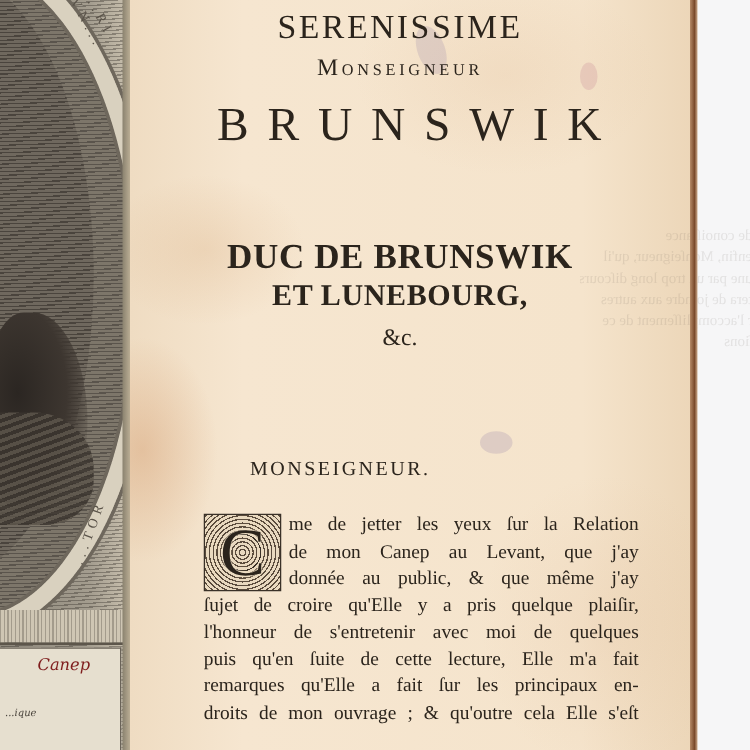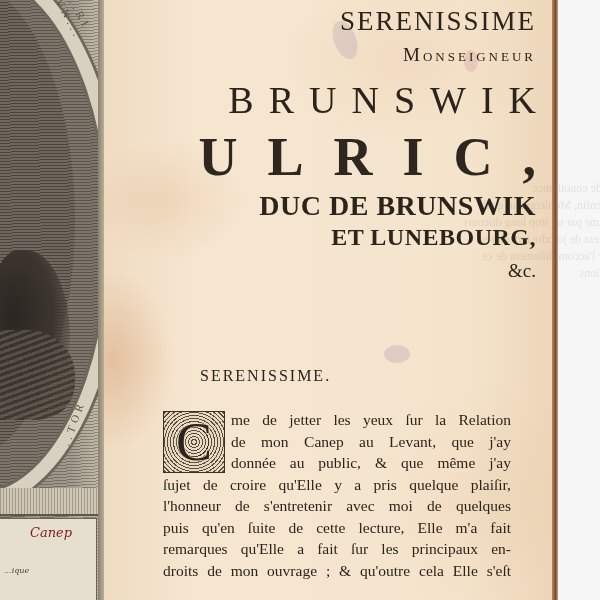--- a/index.html
+++ b/index.html
@@ -26,21 +26,21 @@
   
   .page{position:absolute;left:104px;top:0;width:452px;height:600px;
     background:
       radial-gradient(ellipse 60px 90px at 10px 360px,rgba(205,140,90,.35),rgba(0,0,0,0)),
       radial-gradient(ellipse 80px 60px at 60px 200px,rgba(210,160,110,.22),rgba(0,0,0,0)),
       radial-gradient(ellipse 120px 80px at 300px 60px,rgba(220,180,140,.18),rgba(0,0,0,0)),
       radial-gradient(ellipse 100px 120px at 380px 500px,rgba(215,170,130,.15),rgba(0,0,0,0)),
       linear-gradient(90deg,#efdcc2 0%,#f6e6d0 20%,#f5e4cc 80%,#ecd6b8 100%);}
   .page-edge{position:absolute;left:552px;top:0;width:6px;height:600px;background:linear-gradient(90deg,#b58a68,#7a4a2c 60%,#caa88a);}
   .bleed{position:absolute;left:360px;top:180px;width:170px;height:180px;font-size:12px;line-height:17px;color:rgba(90,80,70,.12);transform:scaleX(-1);white-space:pre;overflow:hidden;}
-  .center{position:absolute;left:104px;width:432px;text-align:right;color:#2b241c;}
+  .center{position:absolute;left:104px;width:432px;text-align:center;color:#2b241c;}
   .t1{top:6px;font-size:27px;letter-spacing:2px;}
   .t2{top:44px;font-size:19px;letter-spacing:3px;font-variant:small-caps;}
   .t3{top:78px;font-size:38px;letter-spacing:15px;padding-left:15px;}
   .t4{top:126px;font-size:54px;letter-spacing:30px;padding-left:30px;font-weight:bold;color:#2e2720;}
   .t5{top:190px;font-size:28px;letter-spacing:.5px;font-weight:bold;}
   .t6{top:224px;font-size:24px;letter-spacing:.5px;font-weight:bold;}
   .t7{top:260px;font-size:19px;}
   .salutation{position:absolute;left:200px;top:367px;font-size:16px;letter-spacing:2px;color:#2b241c;}
   .body-text{position:absolute;left:163px;top:409px;width:348px;font-size:15.5px;line-height:21.5px;color:#2b241c;text-align:justify;}
   .dropcap{float:left;width:60px;height:60px;margin:2px 6px 0 0;border:1px solid #3a3128;background:
@@ -88,26 +88,25 @@
 importune par un trop long diſcours
 conſentera de joindre aux autres
 Et pour l'accompliſſement de ce
 ſoumiſſions</div>
   </div>
   <div class="page-edge"></div>
 
   <div class="center t1">SERENISSIME</div>
   <div class="center t2">Monseigneur</div>
   <div class="center t3">BRUNSWIK</div>
-  <div class="center t4">ULRIC,</div>
   <div class="center t5">DUC DE BRUNSWIK</div>
   <div class="center t6">ET LUNEBOURG,</div>
   <div class="center t7">&amp;c.</div>
 
-  <div class="salutation">SERENISSIME.</div>
+  <div class="salutation">MONSEIGNEUR.</div>
 
   <div class="body-text">
     <div class="dropcap">
         <span>C</span>
       </div>
     <span class="line">me de jetter les yeux ſur la Relation</span>
     <span class="line">de mon Canep au Levant, que j'ay</span>
     <span class="line">donnée au public, &amp; que même j'ay</span>
     <span class="line">ſujet de croire qu'Elle y a pris quelque plaiſir,</span>
     <span class="line">l'honneur de s'entretenir avec moi de quelques</span>

